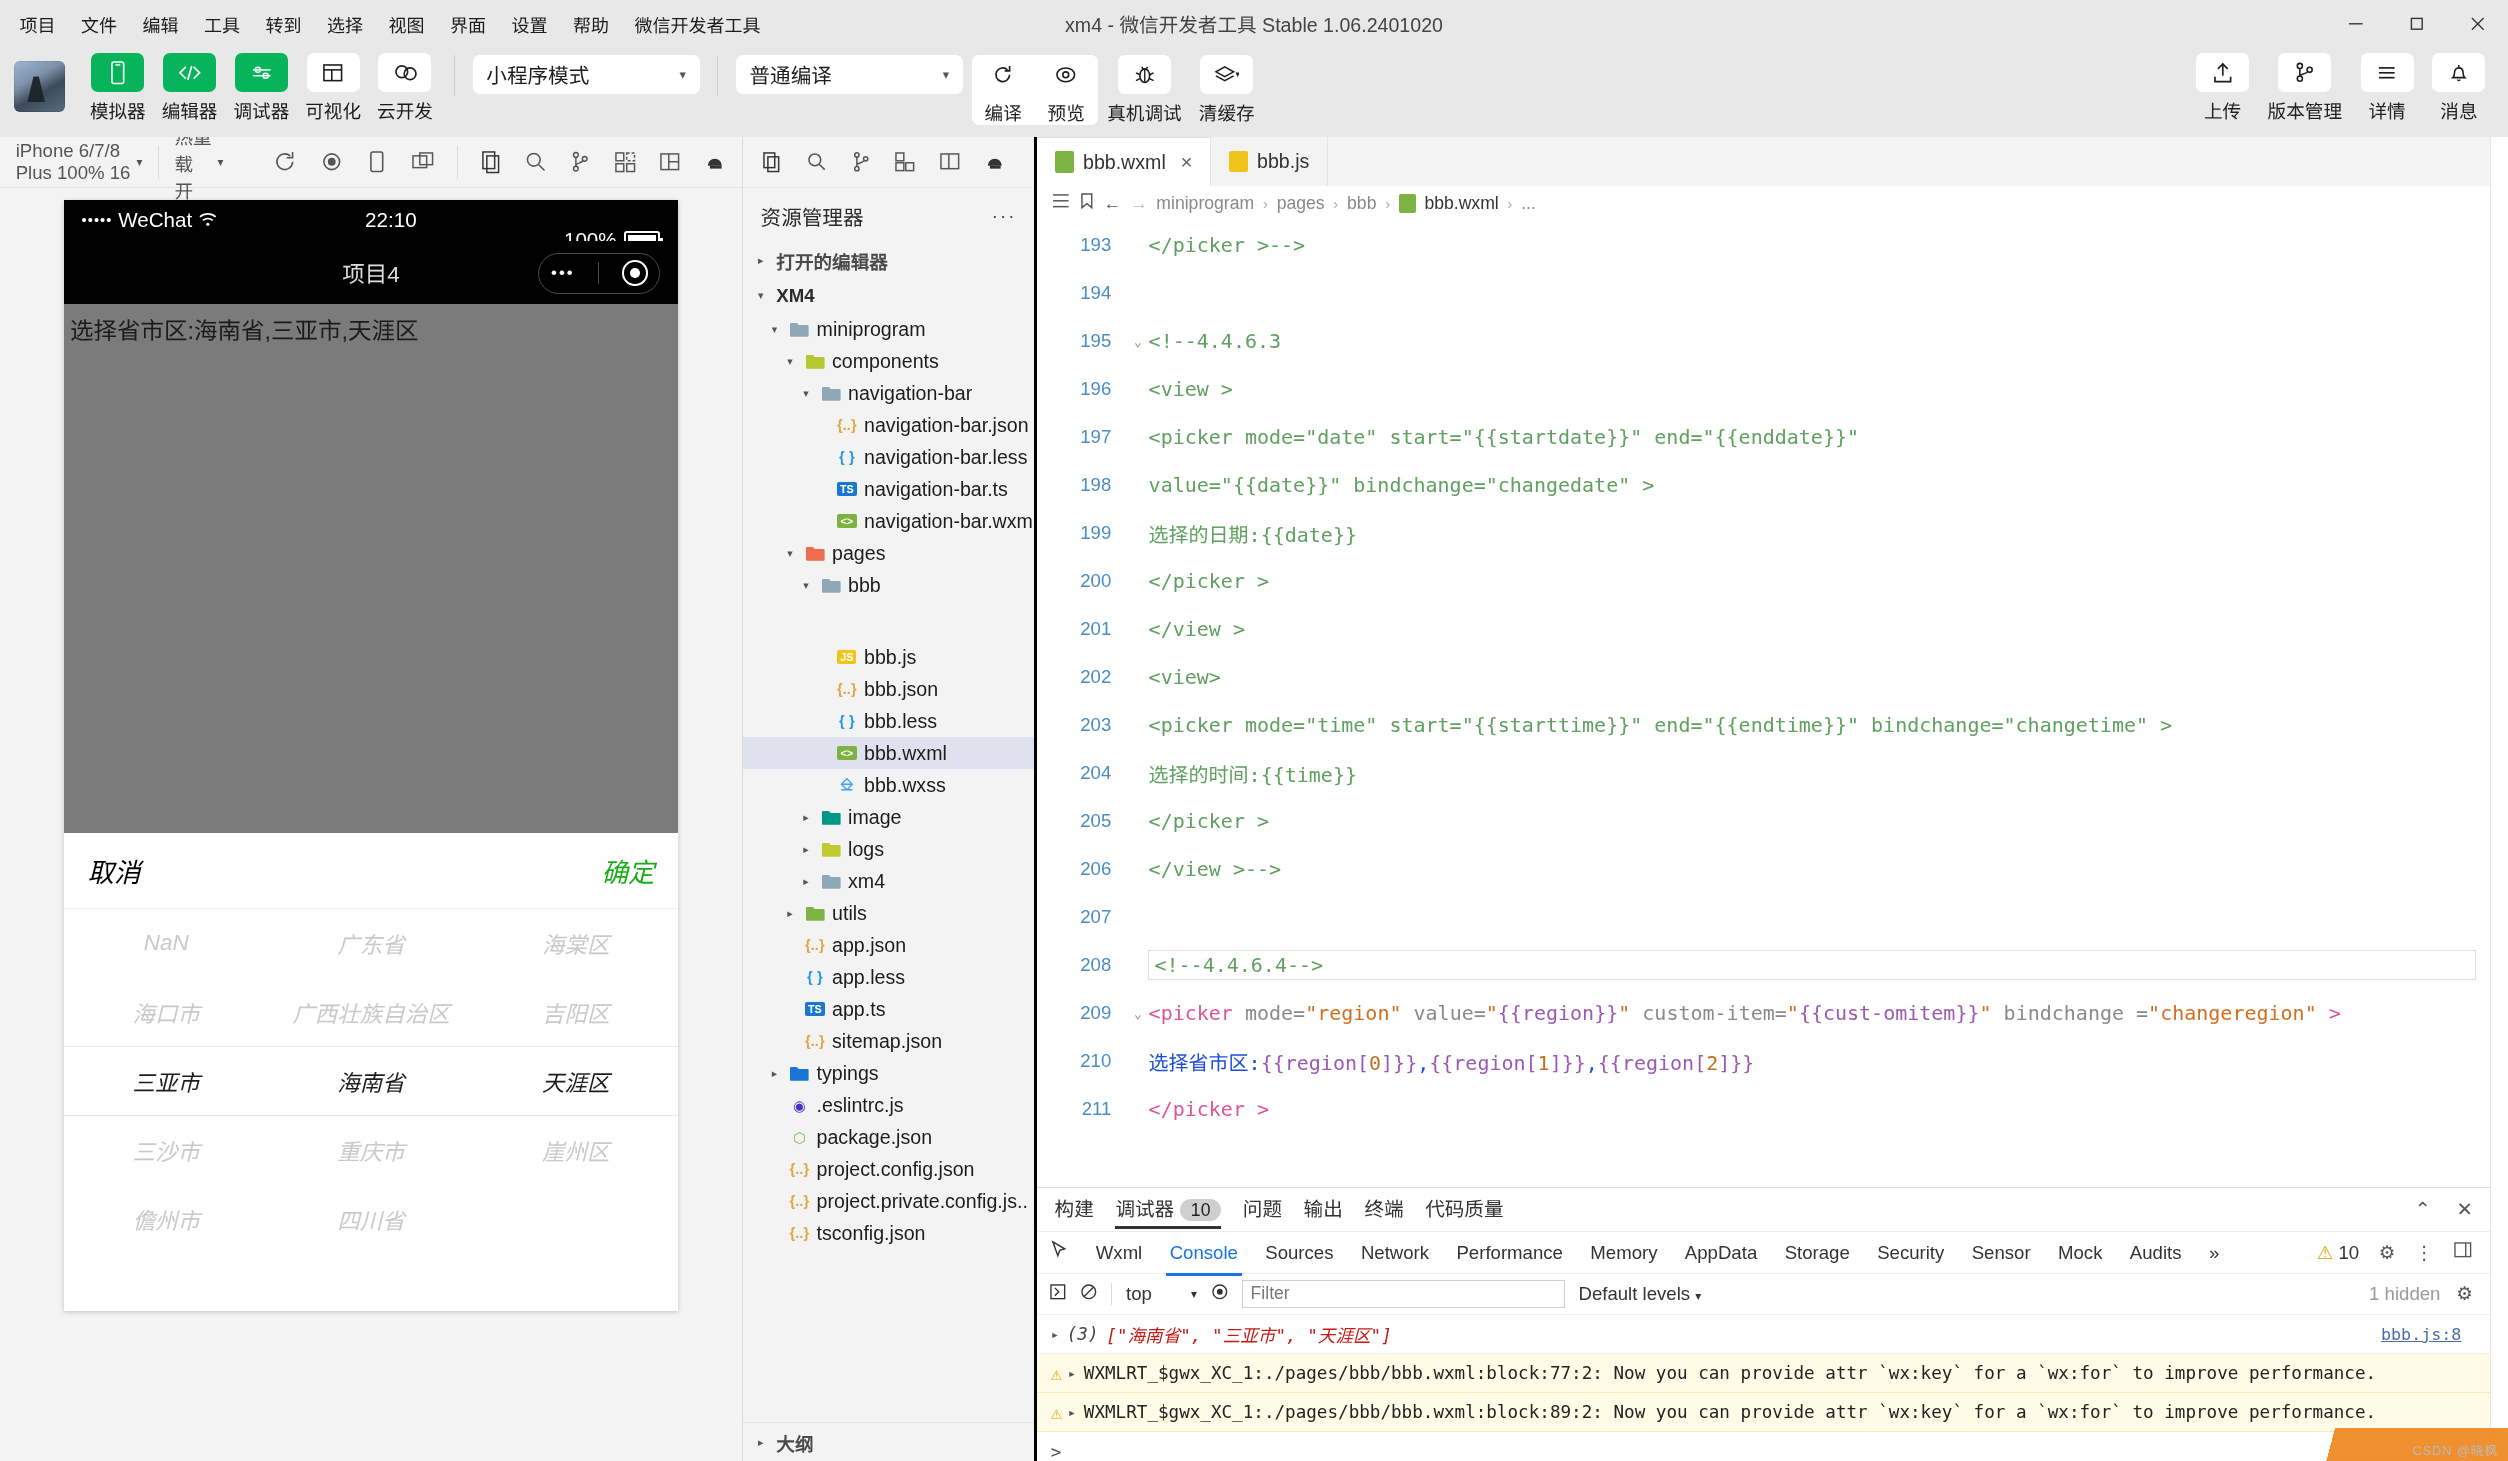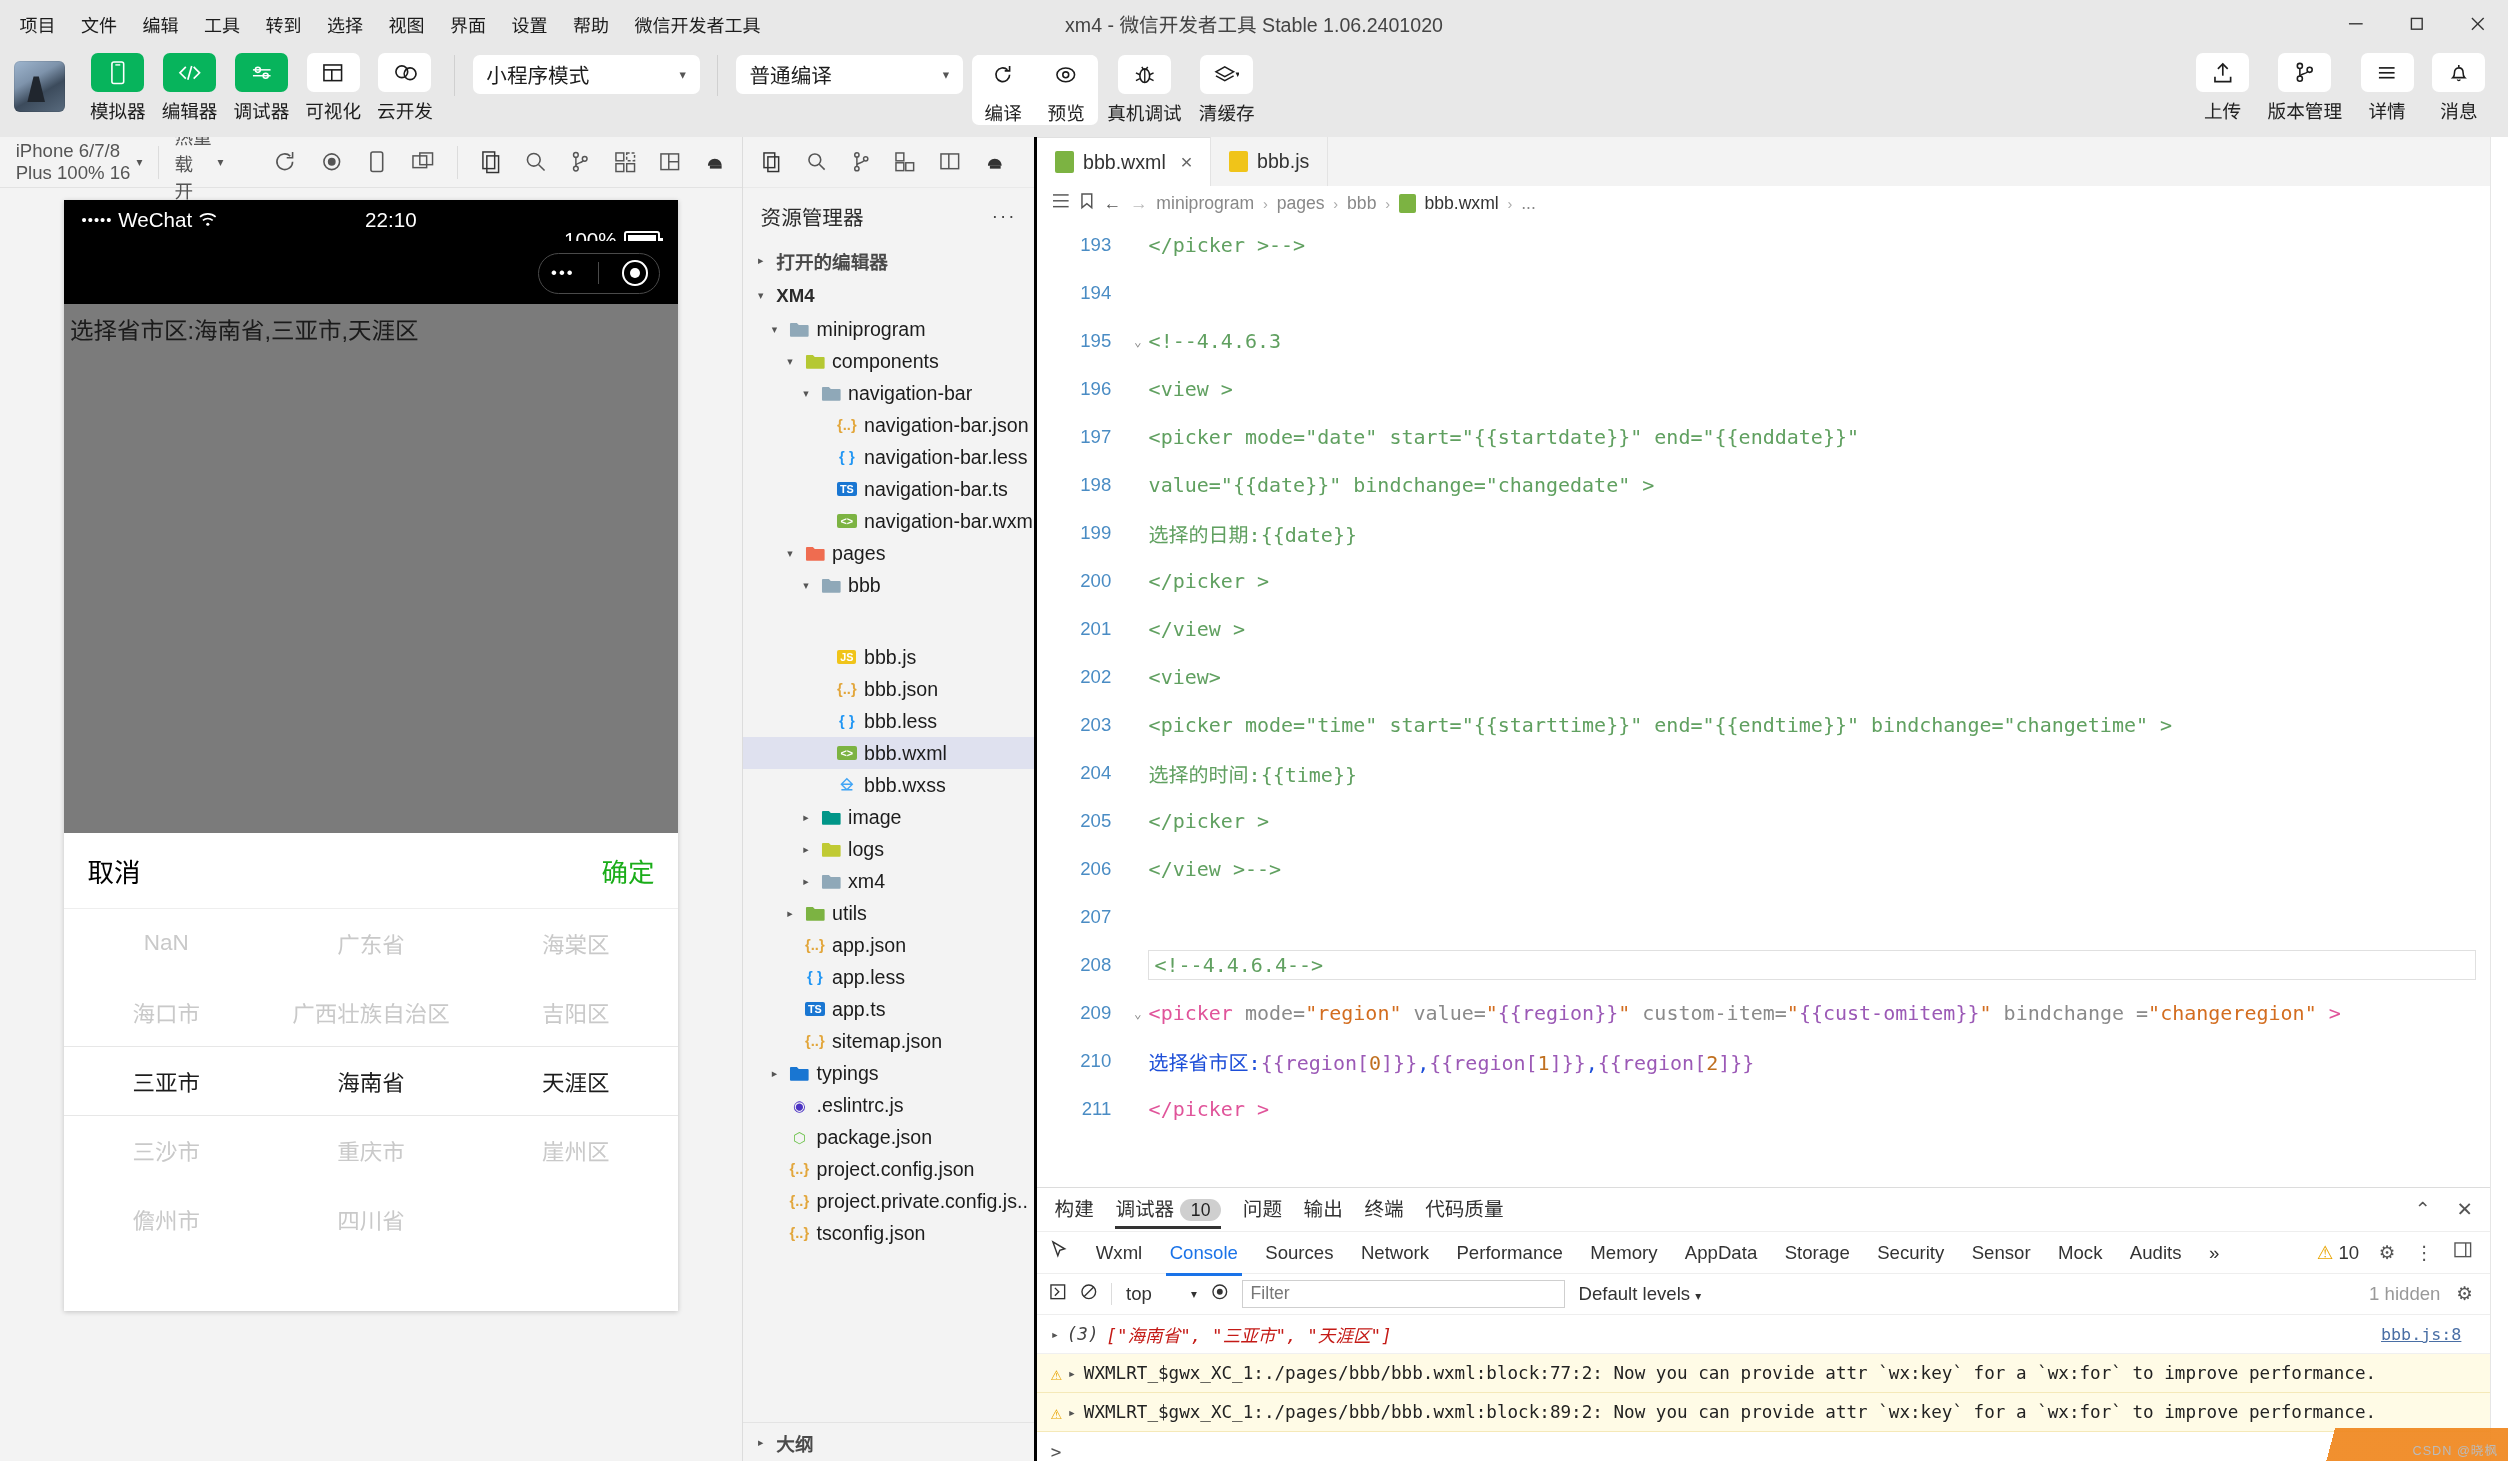--- a/index.html
+++ b/index.html
@@ -92,21 +92,21 @@
   .capsule { position:absolute; right:17.6px; top:11.8px; width:122px; height:41px; border:1.5px solid #4a4a4a; border-radius:20.6px;
     display:flex; align-items:center; justify-content:space-around; }
   .capsule .cdots { color:#fff; font-size:16.7px; letter-spacing:2px; }
   .capsule .cline { width:1px; height:21.6px; background:#4a4a4a; }
   .capsule .ctarget { width:25.5px; height:25.5px; border:2px solid #fff; border-radius:50%; display:flex; align-items:center; justify-content:center; }
   .capsule .ctarget i { width:9.8px; height:9.8px; background:#fff; border-radius:50%; display:block; }
 
   .page-body { background:#7b7b7b; flex:1; position:relative; }
   .page-text { color:#1b1b1b; font-size:23.5px; padding:7.8px 5.9px; }
 
-  .picker-sheet { background:#fff; }
+  .picker-sheet { background:#fff;font-style:italic; }
   .picker-head { height:76px; display:flex; align-items:center; justify-content:space-between; padding:0 23.5px; border-bottom:1px solid #eee; }
   .picker-cancel { font-size:26.5px; color:#000; }
   .picker-confirm { font-size:26.5px; color:#1aad19; }
   .picker-wheel { position:relative; height:402px; overflow:hidden; }
   .wheel-cols { display:flex; height:100%; }
   .wheel-col { flex:1; position:relative; }
   .wheel-item { height:69px; display:flex; align-items:center; justify-content:center; font-size:22.5px; color:#c9c9c9; }
   .wheel-item.sel { color:#1c1c1c; }
   .wheel-line { position:absolute; left:0; right:0; height:1px; background:#e7e7e7; }
 
@@ -477,20 +477,21 @@
               </span>
             </div>
             <div class="status-center">22:10</div>
             <div class="status-right">
               <span>100%</span>
               <span class="batt"></span>
             </div>
           </div>
 
           <div class="nav-bar">
+            <div class="nav-title">项目4</div>
             <div class="capsule">
               <span class="cdots">•••</span>
               <span class="cline"></span>
               <span class="ctarget">
                   <i></i>
                 </span>
             </div>
           </div>
 
           <div class="page-body">

